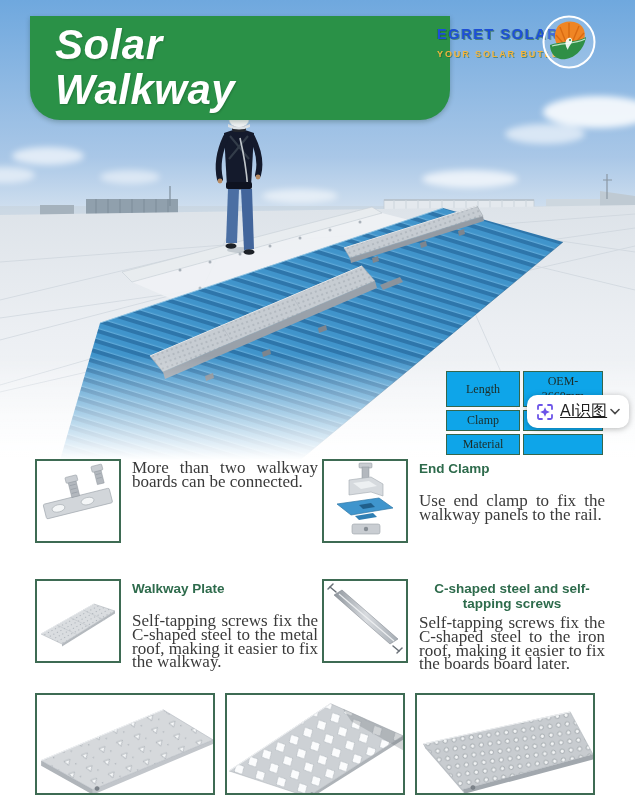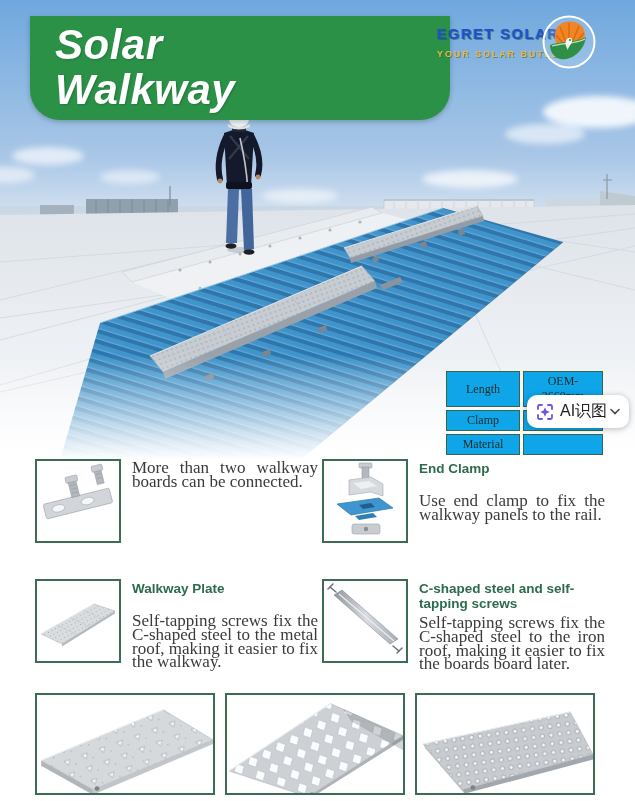--- a/index.html
+++ b/index.html
@@ -30,34 +30,34 @@
   .spec td{border:1.6px solid #35664c;background:#0ea5e9;font-family:"Liberation Serif",serif;
            font-size:12px;color:#1e2c25;text-align:center;padding:2px 3px;height:15px;margin-top:36px;}
   .spec td.lbl{width:66px;}
   .spec td.val{width:70px;text-align:center;}
   .spec td.val-left{text-align:left;padding-left:5px;}
 
   
   .ai-btn{position:absolute;left:527px;top:395px;width:102px;height:33px;background:#fff;
           border-radius:10px;box-shadow:0 1px 6px rgba(0,0,0,.28);display:flex;align-items:center;
           padding:0 9px 0 9px;box-sizing:border-box;z-index:6;cursor:pointer;}
-  .ai-label{font-size:16px;color:#1f1f1f;margin-left:6px;}
+  .ai-label{font-size:16px;color:#1f1f1f;margin-left:6px;text-decoration:underline;}
   .ai-chevron{margin-left:auto;display:flex;align-items:center;}
 
   
   .feature{position:absolute;display:flex;gap:11px;width:290px;}
   .f1{left:35px;top:459px;}
   .f2{left:322px;top:459px;}
   .f3{left:35px;top:579px;}
   .f4{left:322px;top:579px;}
   .thumb{width:86px;height:84px;box-sizing:border-box;border:2px solid #3e6b53;background:#fff;
          flex:none;display:flex;align-items:center;justify-content:center;overflow:hidden;}
   .ftext{width:186px;padding-top:2px;}
   .ftitle{font-size:13.5px;font-weight:bold;color:#2e6b4c;line-height:15px;margin:0 0 18px 0;}
-  .f4 .ftitle{margin-bottom:5px;}
+  .f4 .ftitle{margin-bottom:5px;text-align:center;}
   .fbody{font-family:"Liberation Serif",serif;font-size:17px;line-height:13.8px;color:#3a3a3a;
          text-align:justify;margin:0;}
 
   
   .gbox{position:absolute;top:693px;width:180px;height:102px;box-sizing:border-box;
         border:2px solid #3e6b53;background:#fff;overflow:hidden;}
   .g1{left:35px;} .g2{left:225px;} .g3{left:415px;}
 </style>
 </head>
 <body>

